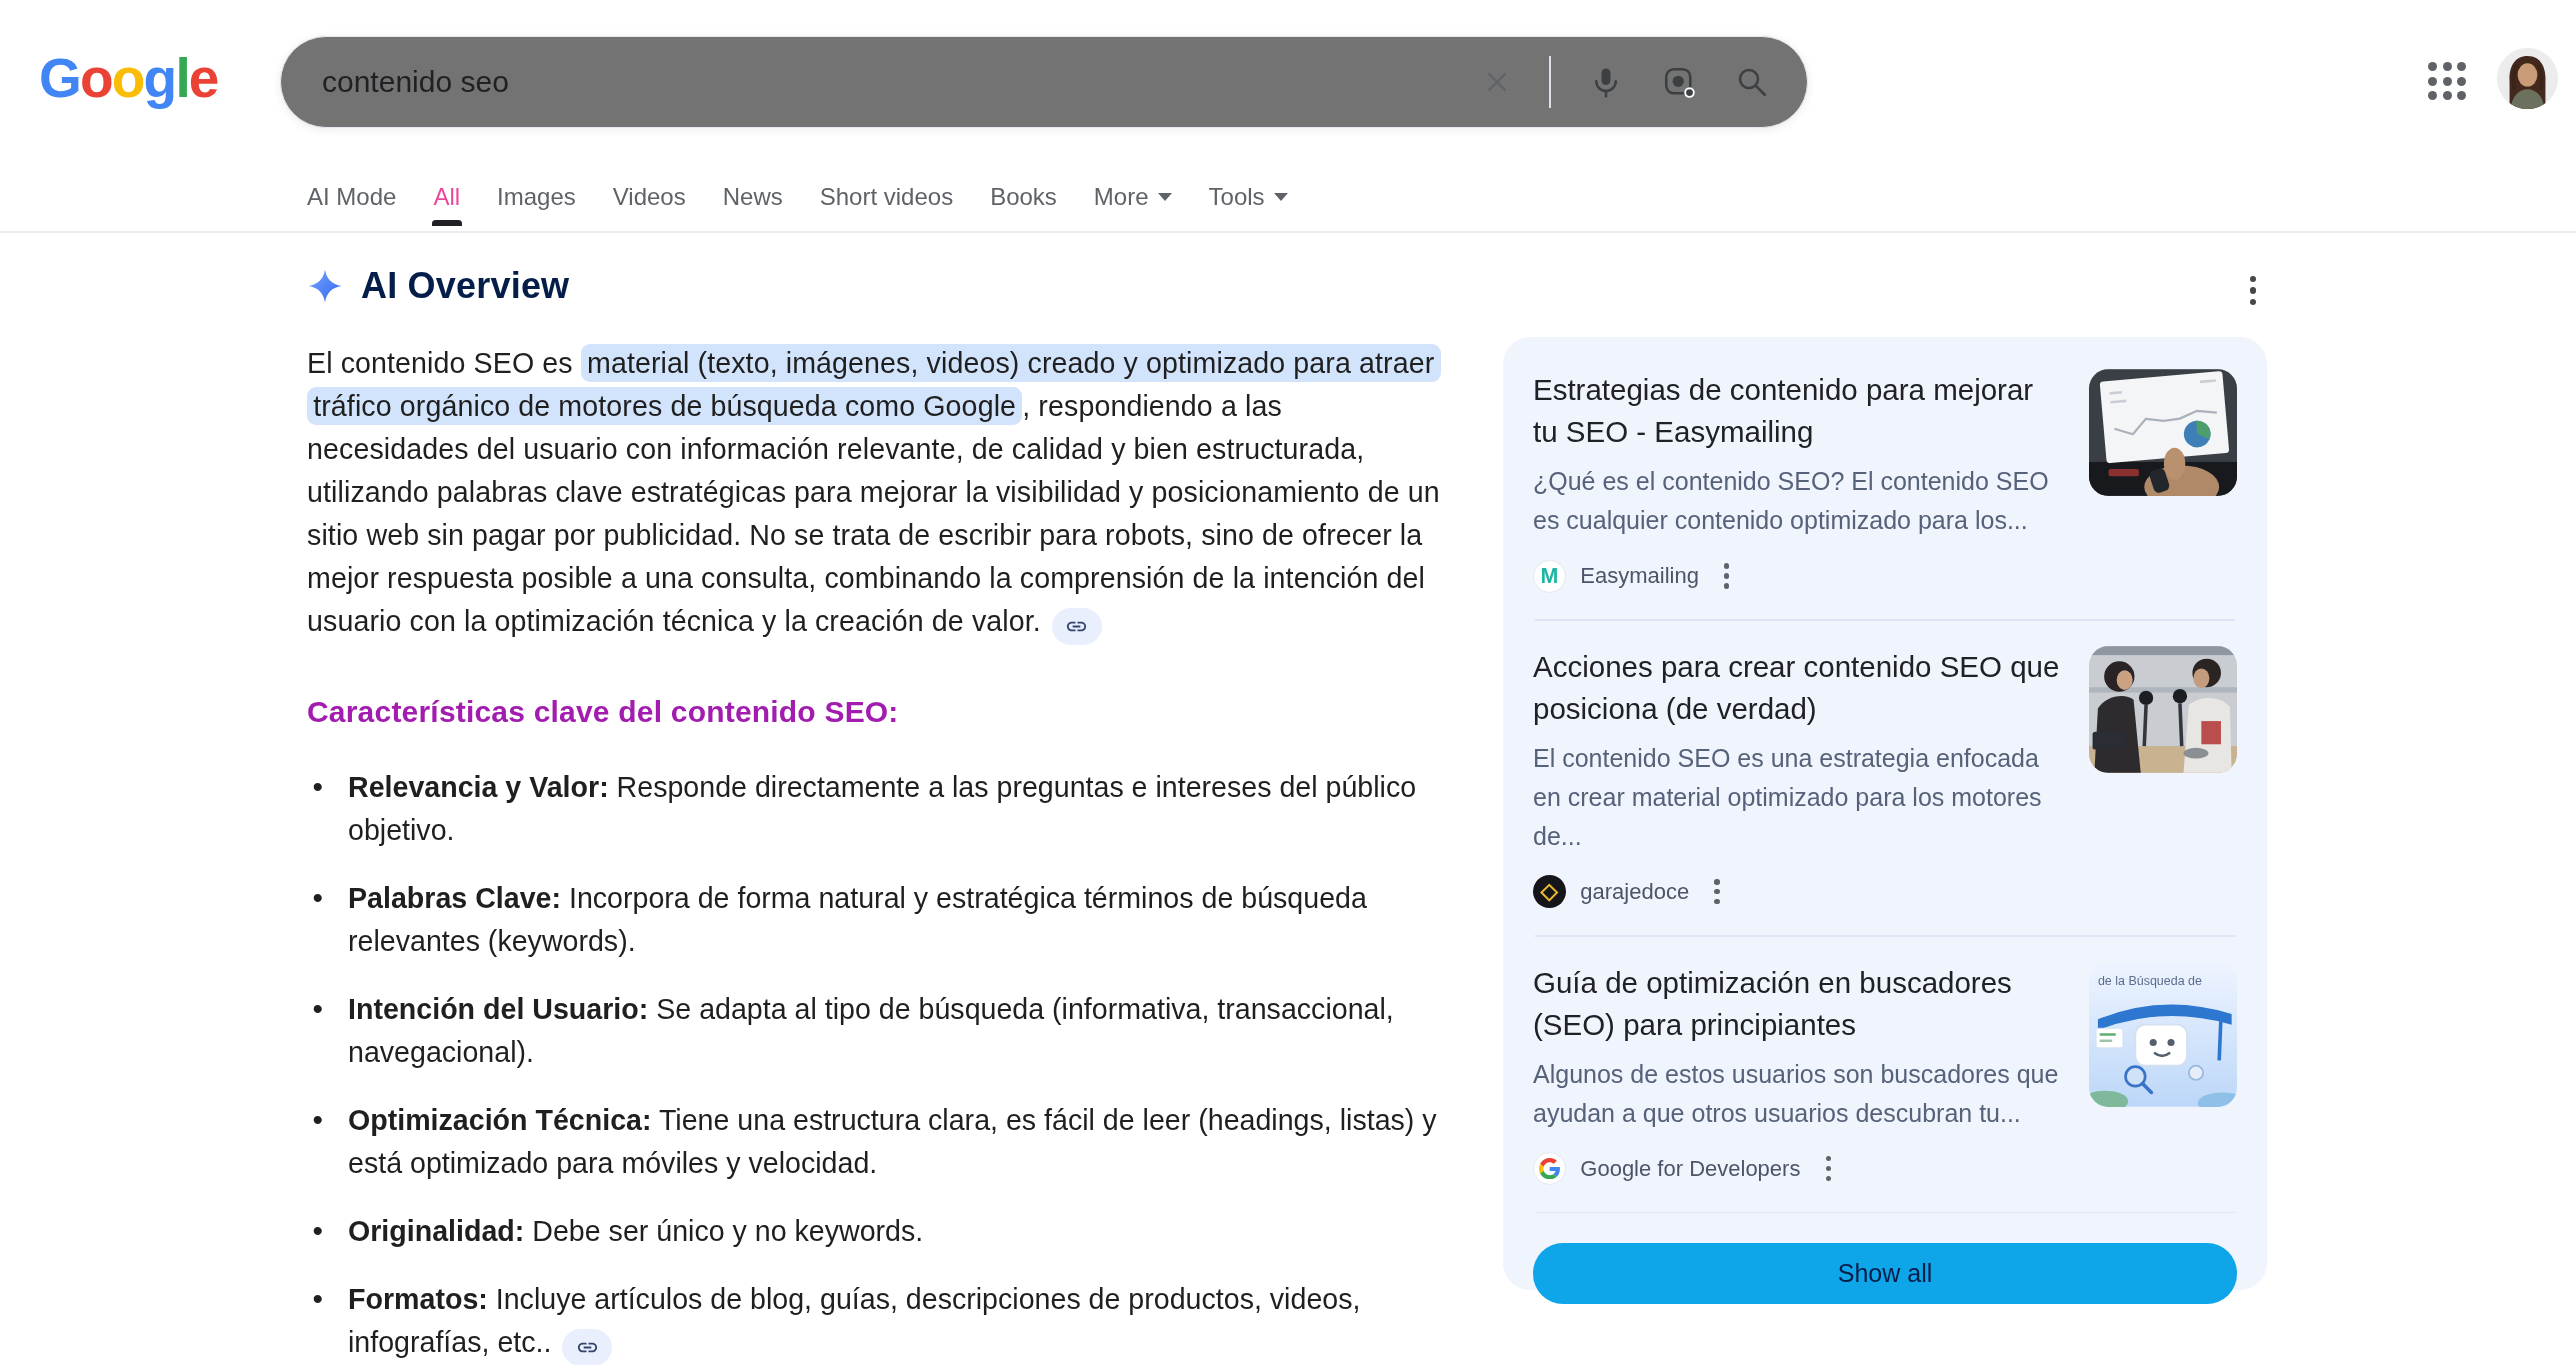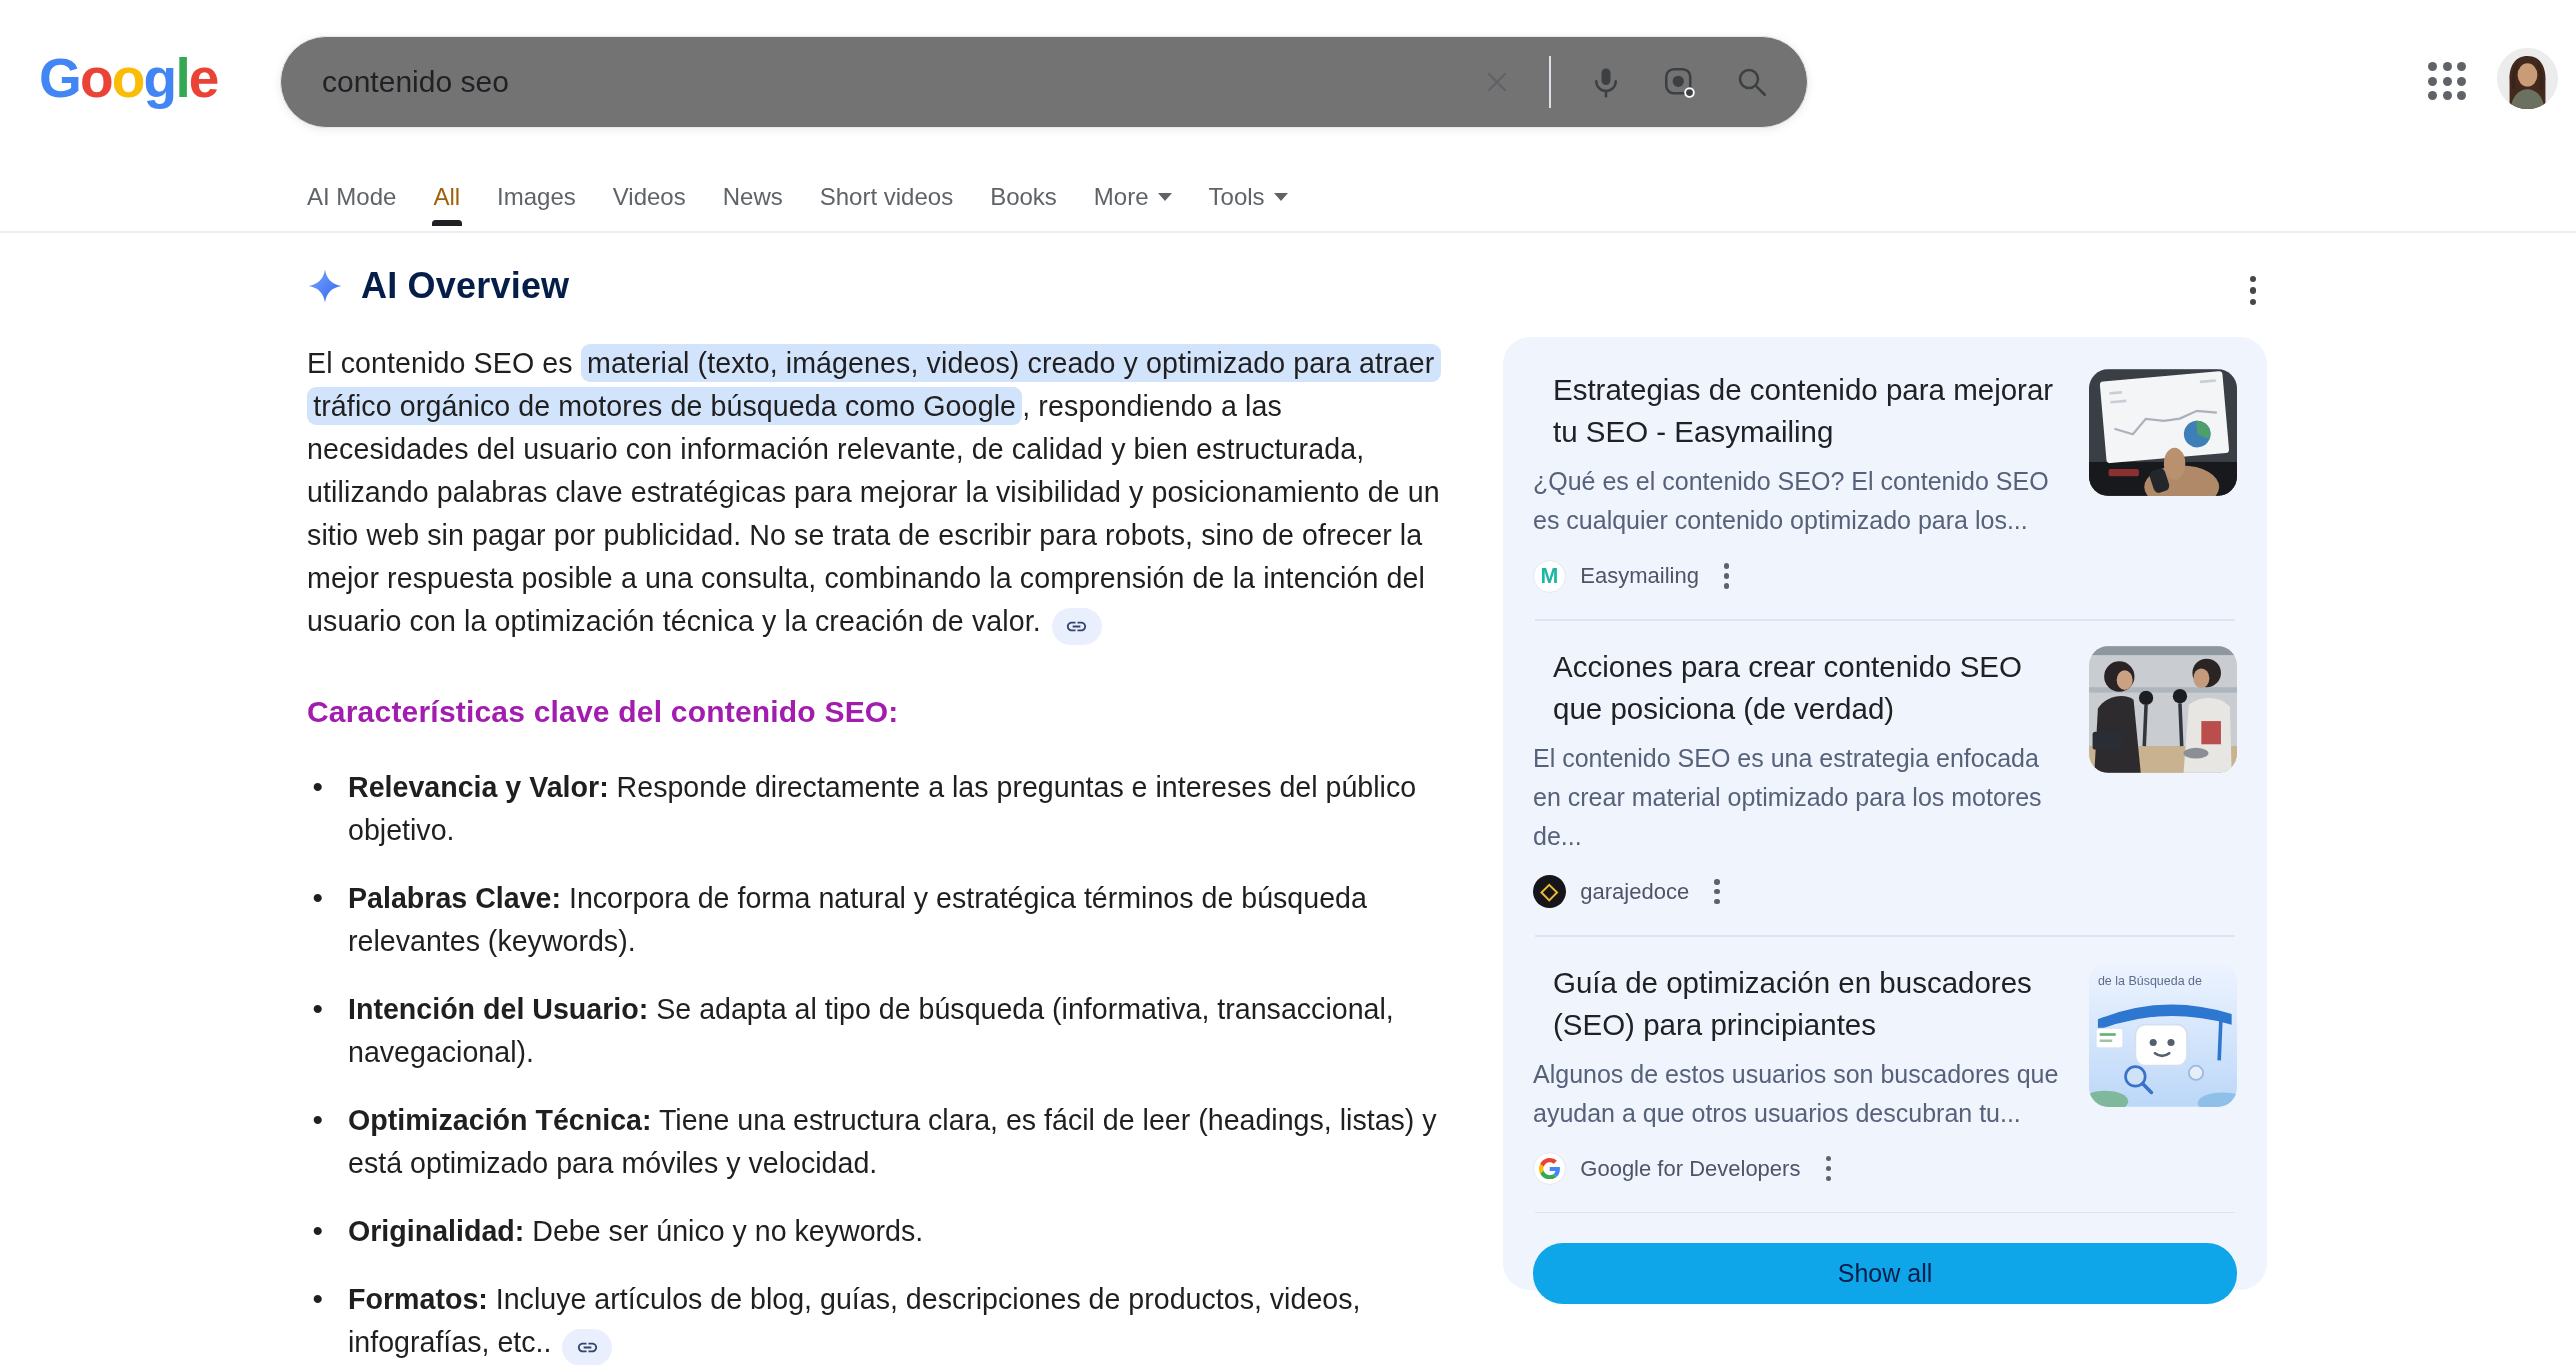--- a/index.html
+++ b/index.html
@@ -29,21 +29,21 @@
     display:grid; grid-template-columns:repeat(3,9px); grid-template-rows:repeat(3,9px);
     gap:5.4px; align-content:center; justify-content:center; cursor:pointer; background:none; border:none;
   }
   .apps-grid i { width:9px; height:9px; border-radius:50%; background:#5f6368; }
 
   .avatar { position:absolute; left:2497px; top:48px; width:61px; height:61px; border-radius:50%; overflow:hidden; cursor:pointer; border:none; padding:0; background:#ececec; }
 
   
   .tabs { position:absolute; left:307px; top:175px; display:flex; gap:37px; align-items:center; height:43px; }
   .tab { font-size:24px; color:#5f6368; cursor:pointer; position:relative; white-space:nowrap; display:flex; align-items:center; gap:9px; }
-  .tab.active { color:#a16207; font-weight:400; }
+  .tab.active { color:#ec4899; font-weight:400; }
   .tab.active::after {
     content:""; position:absolute; left:-1.8px; right:-1.8px; bottom:-15px; height:5.4px;
     background:#202124; border-radius:3.6px 3.6px 0 0;
   }
   .caret { width:0; height:0; border-left:7.1px solid transparent; border-right:7.1px solid transparent; border-top:8px solid #5f6368; display:inline-block; }
   .page-divider { position:absolute; left:0; top:231px; width:2576px; height:1.8px; background:#ebedf0; }
 
   
   .main { position:absolute; left:307px; top:266px; width:1135px; }
   .ai-head { display:flex; align-items:center; gap:18px; height:39px; }
@@ -74,21 +74,21 @@
   ul.bullets li::before { content:"•"; position:absolute; left:5.4px; top:-0.9px; font-size:30px; color:#1f1f1f; }
   ul.bullets strong { font-weight:700; color:#1f1f1f; }
 
   
   .panel {
     position:absolute; left:1503px; top:337px; width:764px; height:953px;
     background:#f0f4fc; border-radius:27px; padding:32px 30px 27px;
   }
   .card { display:grid; grid-template-columns:1fr 148px; column-gap:27px; cursor:pointer; }
   .card-text { min-width:0; }
-  .card-title { font-size:29.5px; line-height:42px; color:#202124; font-weight:400;margin-left:20px; }
+  .card-title { font-size:29.5px; line-height:42px; color:#202124; font-weight:400; }
   .card-snippet { margin-top:9px; font-size:25px; line-height:39px; color:#56617a; }
   .card-source { margin-top:18px; display:flex; align-items:center; gap:14.3px; }
   .fav { width:33px; height:33px; border-radius:50%; display:flex; align-items:center; justify-content:center; flex:none; }
   .fav-em { background:#ffffff; border:0.9px solid #e4e7ee; color:#1db5a4; font-size:21.4px; font-weight:700; }
   .fav-gd { background:#16161a; position:relative; }
   .fav-gd i { width:12.5px; height:12.5px; border:2.7px solid #e8b931; transform:rotate(45deg); display:block; }
   .fav-gg { background:#ffffff; border:0.9px solid #e4e7ee; }
   .source-name { font-size:22px; color:#4d5468; white-space:nowrap; }
   .thumb { width:148px; height:127px; border-radius:19.6px; overflow:hidden; flex:none; }
   .thumb svg { display:block; }

